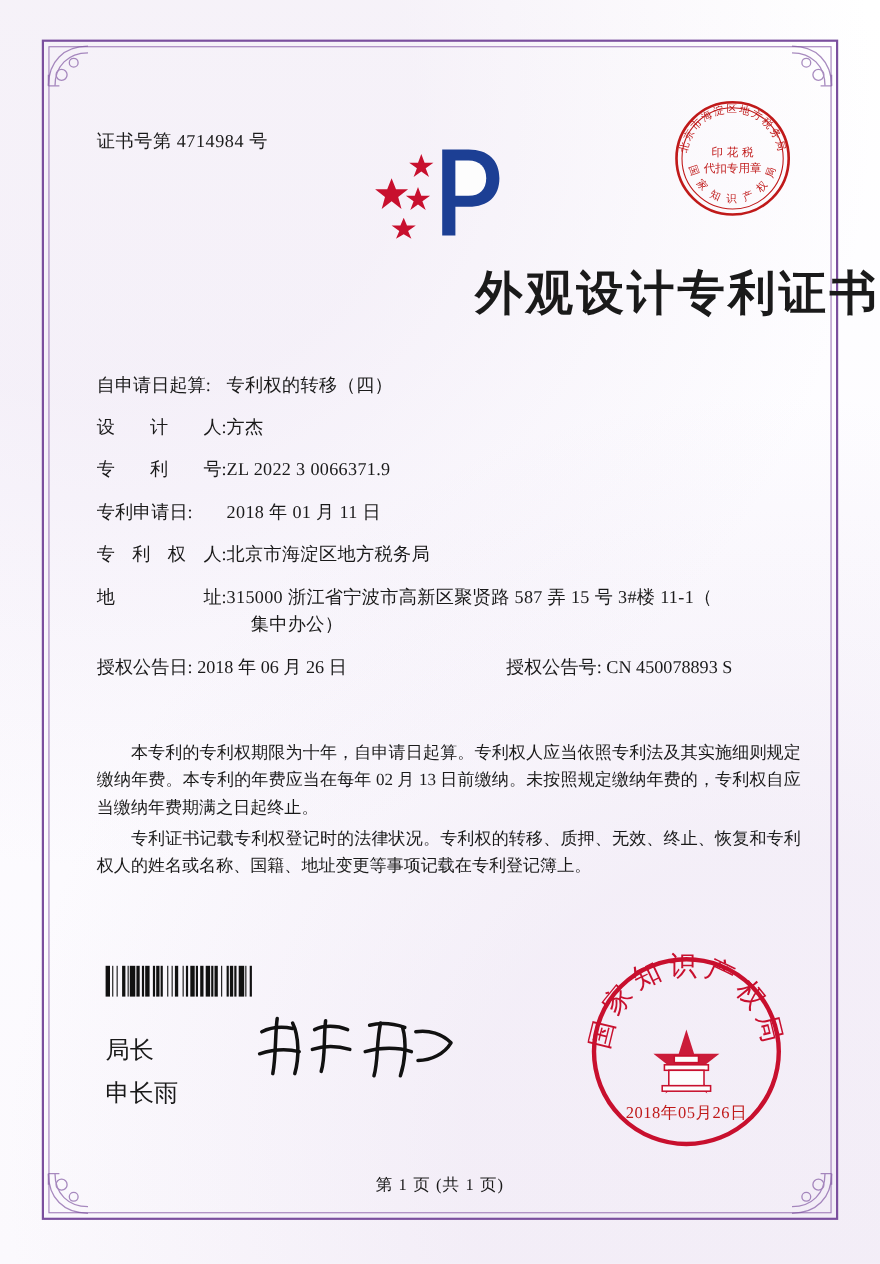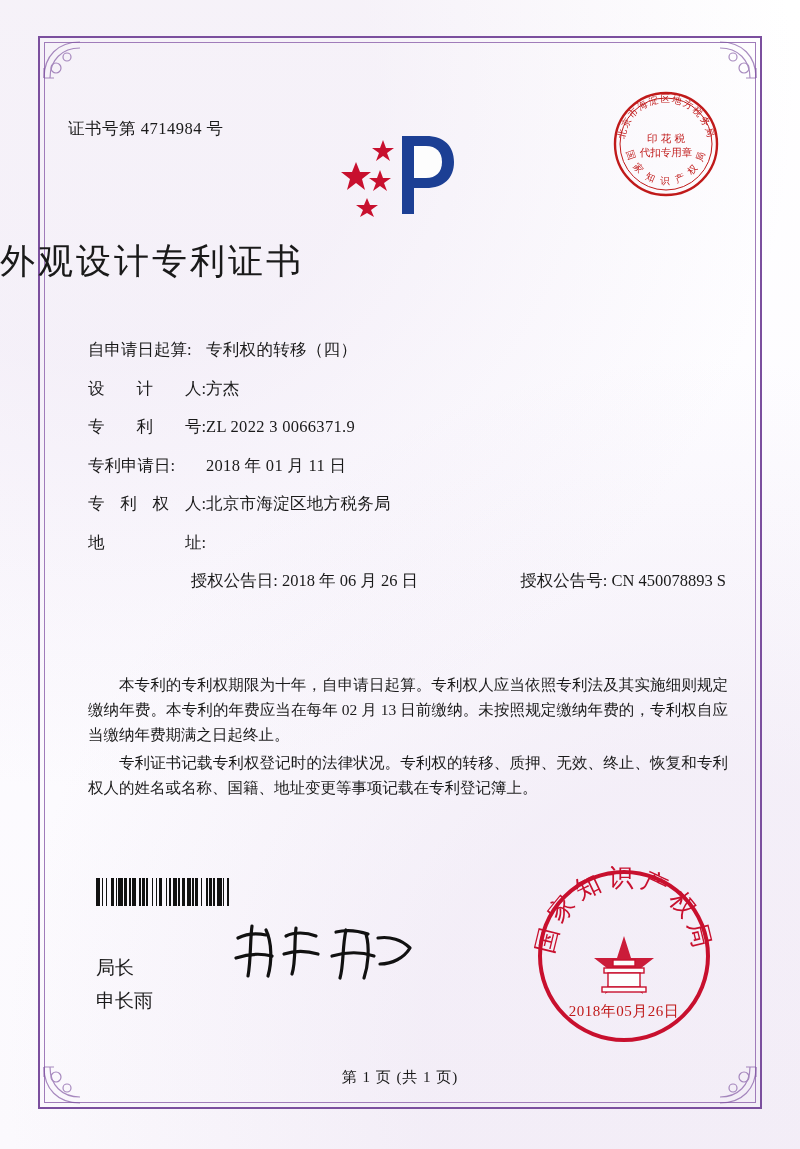--- a/index.html
+++ b/index.html
@@ -57,21 +57,21 @@
   }
   .corner svg { width: 100%; height: 100%; display: block; }
   .corner.tl { left: 40px;  top: 38px; }
   .corner.tr { right: 40px; top: 38px; transform: scaleX(-1); }
   .corner.bl { left: 40px;  bottom: 42px; transform: scaleY(-1); }
   .corner.br { right: 40px; bottom: 42px; transform: scale(-1,-1); }
 
   
   .cert-no {
     position: absolute;
-    left: 68px;
+    left: 88px;
     top: 118px;
     font-size: 16.5px;
     letter-spacing: .5px;
   }
   .logo {
     position: absolute;
     left: 340px;
     top: 118px;
     width: 120px;
     height: 104px;
@@ -85,23 +85,23 @@
     width: 112px;
     height: 112px;
   }
   .tax-seal svg { width: 100%; height: 100%; display: block; }
 
   .doc-title {
     position: absolute;
     left: 0;
     right: 0;
     top: 238px;
-    text-align: left;
-    font-size: 35px;
-    font-weight: normal;
+    text-align: right;
+    font-size: 43px;
+    font-weight: bold;
     letter-spacing: 3px;
     font-family: "DejaVu Serif", "Liberation Serif", serif;
   }
 
   
   .fields {
     position: absolute;
     left: 88px;
     right: 74px;
     top: 342px;
@@ -129,21 +129,20 @@
   }
   .field-value .cont {
     display: block;
     margin-top: 9px;
     padding-left: 22px;
   }
   .row-split {
     display: flex;
     align-items: flex-start;
     margin-bottom: 22px;
-    text-align: right;
   }
   .row-split .left {
     width: 330px;
     flex: 0 0 330px;
   }
   .row-split .right {
     flex: 1 1 auto;
     padding-left: 42px;
   }
 
@@ -176,23 +175,22 @@
     display: block;
     background: #111;
     height: 100%;
   }
 
   
   .sig-label {
     position: absolute;
     left: 96px;
     top: 936px;
-    font-size: 19px;
+    font-size: 22px;
     line-height: 1.75;
-    margin-top: 15px;
   }
   .signature {
     position: absolute;
     left: 228px;
     top: 918px;
     width: 190px;
     height: 68px;
   }
   .signature svg { width: 100%; height: 100%; display: block; }
 
@@ -353,20 +351,24 @@
         <span>权</span>
         <span>人:</span>
       </div>
       <div class="field-value">北京市海淀区地方税务局</div>
     </div>
 
     <div class="field-row">
       <div class="field-label spread">
         <span>地</span>
         <span>址:</span>
+      </div>
+      <div class="field-value">
+        <span>315000 浙江省宁波市高新区聚贤路 587 弄 15 号 3#楼 11-1（</span>
+        <span class="cont">集中办公）</span>
       </div>
     </div>
 
     <div class="row-split">
       <div class="left">
         <span>授权公告日:</span>
         <span>2018 年 06 月 26 日</span>
       </div>
       <div class="right">
         <span>授权公告号:</span>

